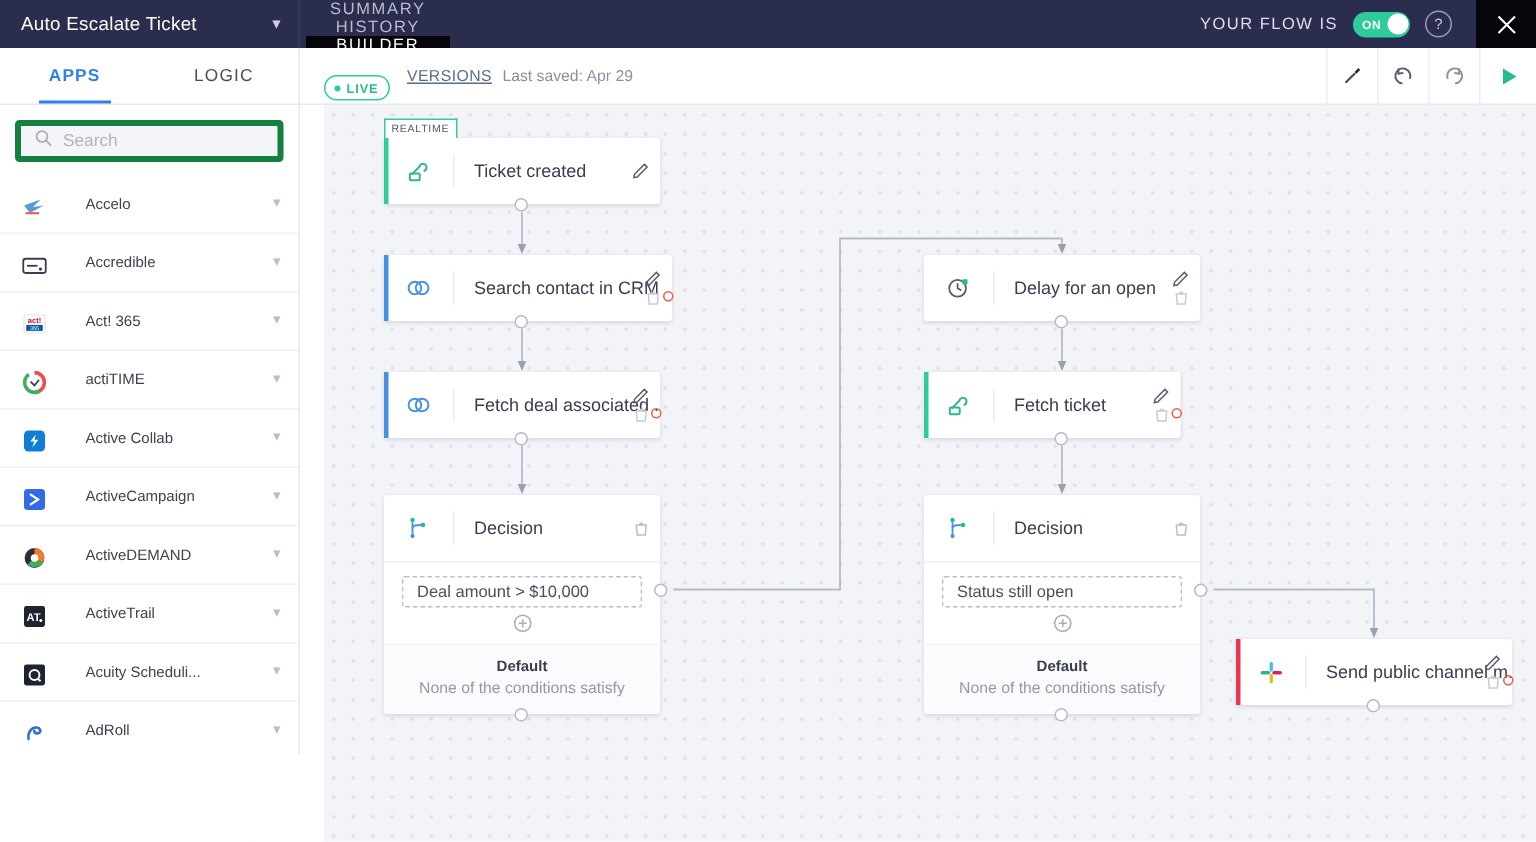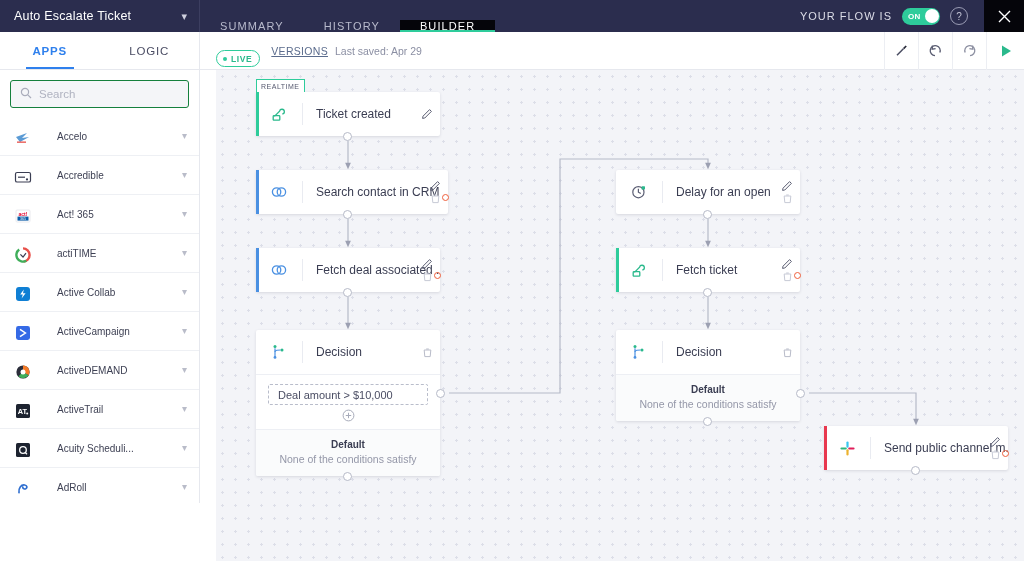--- a/index.html
+++ b/index.html
@@ -17,21 +17,21 @@
     background: #2b2d4e; display: flex; align-items: stretch;
   }
   .flow-title-box {
     width: 200px; display: flex; align-items: center; justify-content: space-between;
     padding: 0 12px 0 14px; border-right: 1px solid #3c3e60;
   }
   .flow-title {
     color: #ffffff; font-size: 12.5px; letter-spacing: .2px; white-space: nowrap;
   }
   .chev-w { color: #cfd0de; font-size: 11px; line-height: 1; }
-  .tabs { display: flex; align-items: flex-end; }
+  .tabs { display: flex; align-items: center; flex-direction: column; }
   .tab {
     padding: 0 20px; display: flex; align-items: center;
     color: #b9bbcd; font-size: 11px; letter-spacing: 1.1px;
     position: relative; cursor: pointer;
   }
   .tab.active { background: #05050a; color: #ffffff; }
   .tab.active::after {
     content: ""; position: absolute; left: 0; right: 0; bottom: 0;
     height: 2px; background: #2ecc9b;
   }
@@ -76,21 +76,21 @@
     font-size: 11.5px; letter-spacing: .8px; color: #4a4c63;
     position: relative; cursor: pointer;
   }
   .side-tab.active { color: #2f80ed; font-weight: bold; }
   .side-tab.active::after {
     content: ""; position: absolute; bottom: 0; left: 26px; right: 26px;
     height: 2.5px; background: #2f80ed;
   }
   .search-wrap { padding: 10px 10px 9px 10px; }
   .search-box {
-    height: 28px; background: #f4f5f8; border: 1px solid #15803d;
+    height: 28px; background: #f4f5f8; border: 4px solid #15803d;
     border-radius: 3px; display: flex; align-items: center; padding: 0 9px; gap: 7px;
   }
   .search-box input {
     border: none; background: transparent; outline: none; flex: 1;
     font-size: 11.5px; color: #4a4c63; font-family: "Liberation Sans", sans-serif;
   }
   .search-box input::placeholder { color: #b0b3c1; }
   .app-list { flex: 1; overflow: hidden; }
   .app-row {
     height: 39px; display: flex; align-items: center; gap: 0;
@@ -582,21 +582,21 @@
           <span class="act">
             <svg width="11" height="11" viewBox="0 0 11 11">
                 <path d="M2.2 3 L8.8 3 L8.2 9.6 L2.8 9.6 Z M4.2 2 L6.8 2" stroke="#c7cad6" stroke-width="1" fill="none"></path>
               </svg>
           </span>
         </span>
       </div>
       <span class="port" style="left:87px; bottom:-5px;"></span>
     </div>
 
-    <div class="node" style="left:400px; top:178px; width:184px;">
+    <div class="node" style="left:400px; top:178px; width:171px;">
       <div class="node-head">
         <span class="node-bar" style="background:#2ecc9b;"></span>
         <span class="node-icon">
           <svg width="17" height="17" viewBox="0 0 17 17">
               <path d="M3.4 10.4 L8.6 5.2 A2.4 2.4 0 1 1 11.4 8" stroke="#2ab98c" stroke-width="1.3" fill="none"></path>
               <rect x="2.2" y="9.6" width="6.6" height="4.6" rx=".8" stroke="#2ab98c" stroke-width="1.3" fill="none"></rect>
             </svg>
         </span>
         <span class="node-sep"></span>
         <span class="node-title">Fetch ticket</span>
@@ -630,20 +630,31 @@
         </span>
         <span class="node-sep"></span>
         <span class="node-title">Decision</span>
         <span class="node-acts">
           <span class="act">
             <svg width="11" height="11" viewBox="0 0 11 11">
                 <path d="M2.2 3 L8.8 3 L8.2 9.6 L2.8 9.6 Z M4.2 2 L6.8 2" stroke="#b9bcc9" stroke-width="1" fill="none"></path>
               </svg>
           </span>
         </span>
+      </div>
+      <div class="dec-cond-area">
+        <div class="cond-pill">
+          <span>Status still open</span>
+        </div>
+        <div class="add-cond">
+          <svg width="13" height="13" viewBox="0 0 13 13">
+              <circle cx="6.5" cy="6.5" r="5.4" stroke="#a7abba" stroke-width="1" fill="none"></circle>
+              <path d="M6.5 3.8 L6.5 9.2 M3.8 6.5 L9.2 6.5" stroke="#a7abba" stroke-width="1"></path>
+            </svg>
+        </div>
       </div>
       <div class="dec-default">
         <div class="dec-default-t">Default</div>
         <div class="dec-default-s">None of the conditions satisfy</div>
       </div>
       <span class="port" style="right:-5px; top:59px;"></span>
       <span class="port" style="left:87px; bottom:-5px;"></span>
     </div>
 
     <div class="node" style="left:608px; top:356px; width:184px;">

